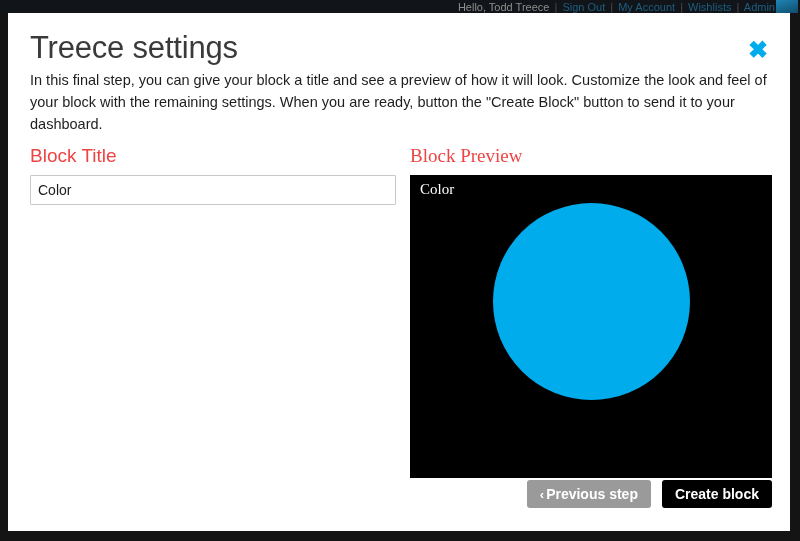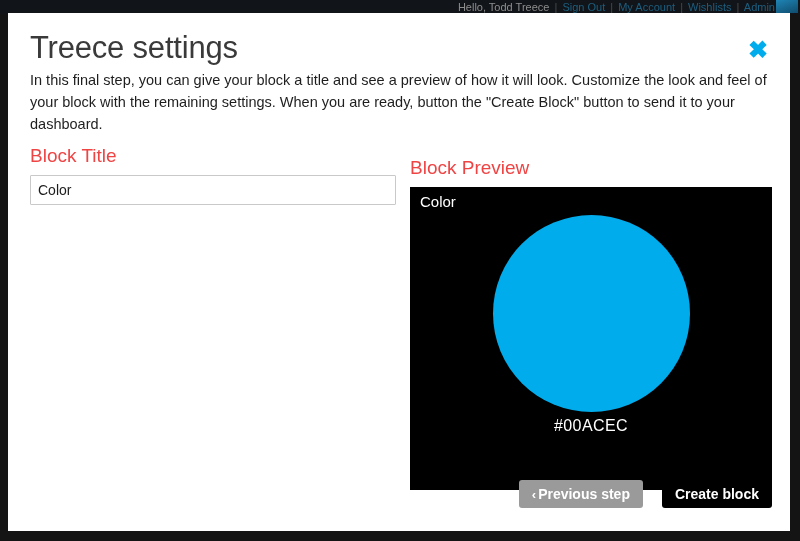--- a/index.html
+++ b/index.html
@@ -120,22 +120,23 @@
     background: #fff;
     border: 1px solid #c9c9c9;
     border-radius: 1px;
     outline: none;
   }
 
   
   #right-col {
     position: absolute;
     left: 402px;
-    top: 144px;
+    top: 132px;
     width: 364px;
+    font-family: Liberation Serif, serif;
   }
 
   #preview-panel {
     position: relative;
     width: 362px;
     height: 303px;
     background: #000000;
     overflow: hidden;
   }
 
@@ -182,21 +183,20 @@
     font-size: 14px;
     font-weight: bold;
     color: #ffffff;
     border: none;
     border-radius: 3px;
     padding: 0 13px;
     height: 28px;
     line-height: 28px;
     cursor: pointer;
     white-space: nowrap;
-    margin-left: 8px;
   }
   .btn-secondary { background: #9a9a9a; }
   .btn-primary   { background: #00ACEC; }
   .btn .chev { font-size: 13px; padding-right: 2px; }
 </style>
 </head>
 <body>
 
 <div id="page-backdrop">
 
@@ -229,21 +229,20 @@
   </div>
 
   <div id="right-col">
     <div class="section-label">Block Preview</div>
 
     <div id="preview-panel" style="background: rgb(0, 0, 0);">
       <div id="preview-label">Color</div>
 
       <div id="preview-swatch" style="background: rgb(0, 172, 236);"></div>
 
-      <div id="preview-hex">#00ACEC</div>
     </div>
   </div>
 
   <div id="modal-footer">
     <button class="btn btn-secondary" style="background: rgb(154, 154, 154);"><span class="chev">‹</span><span>Previous step</span></button>
 
     <button class="btn btn-primary" style="background: #000000;"><span>Create block</span></button>
   </div>
 
 </div>

